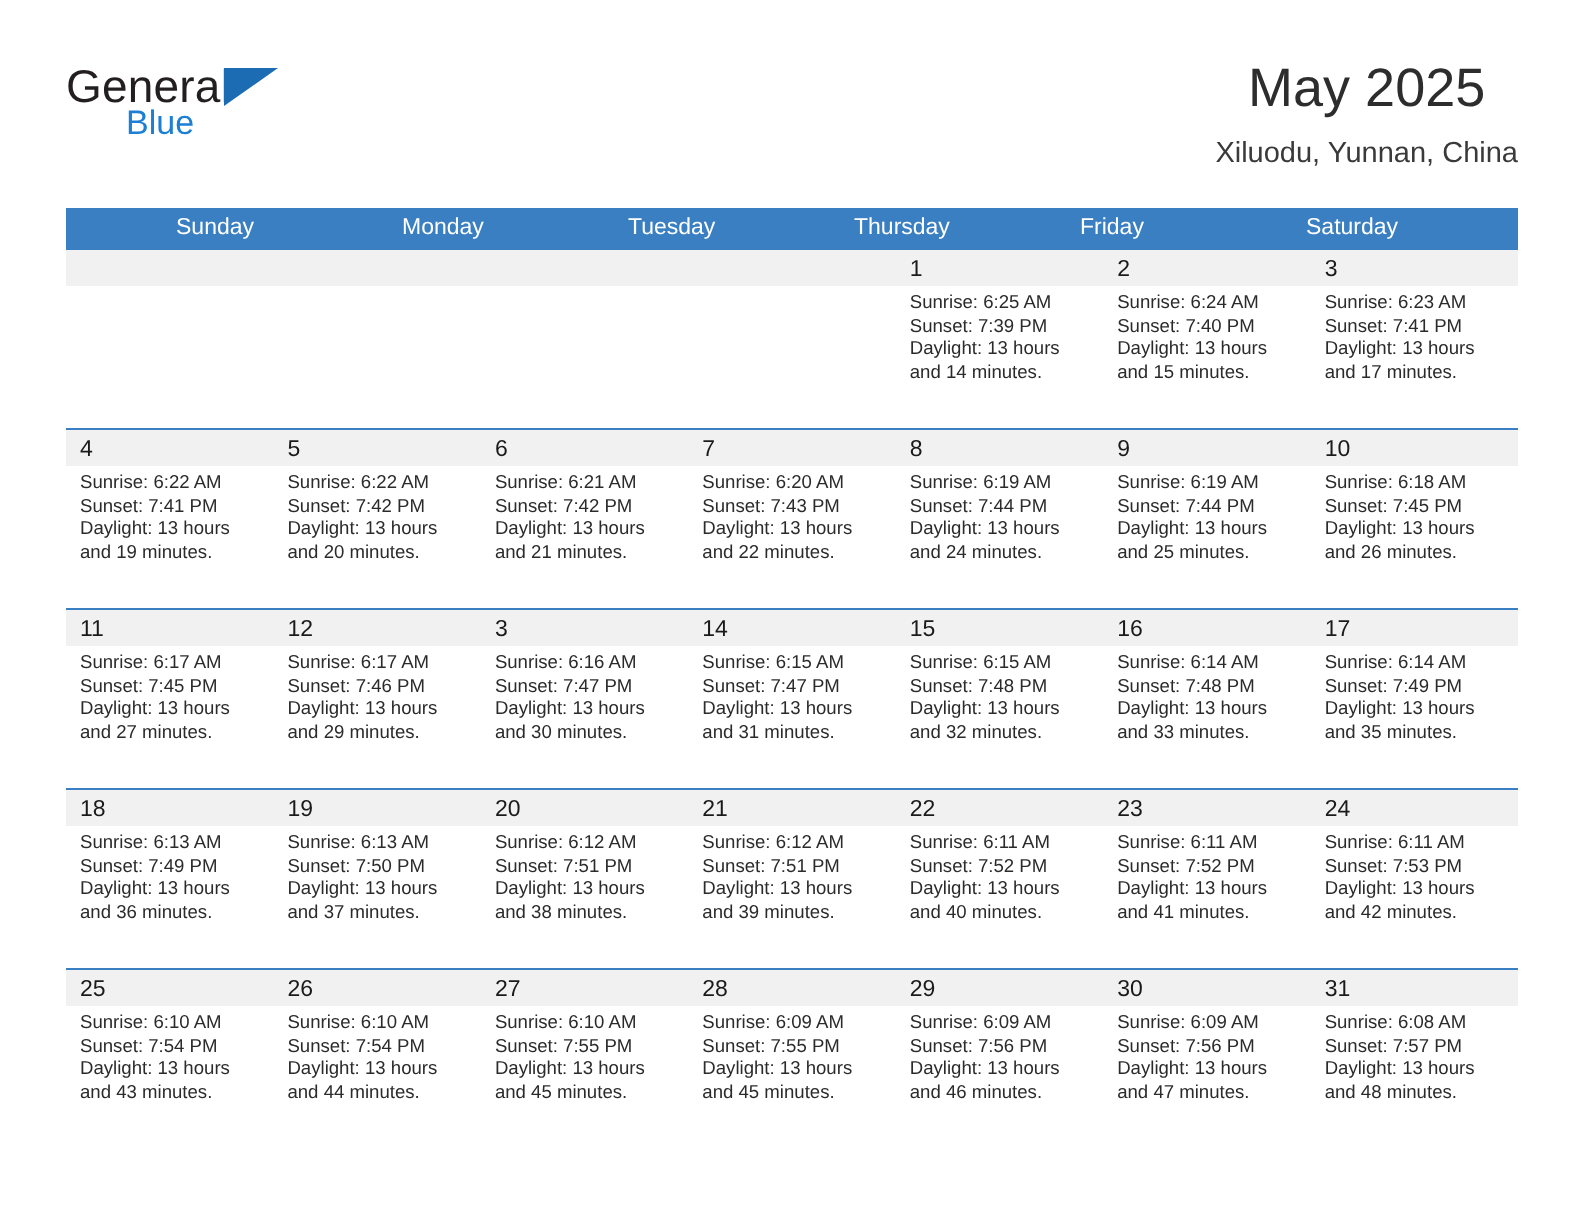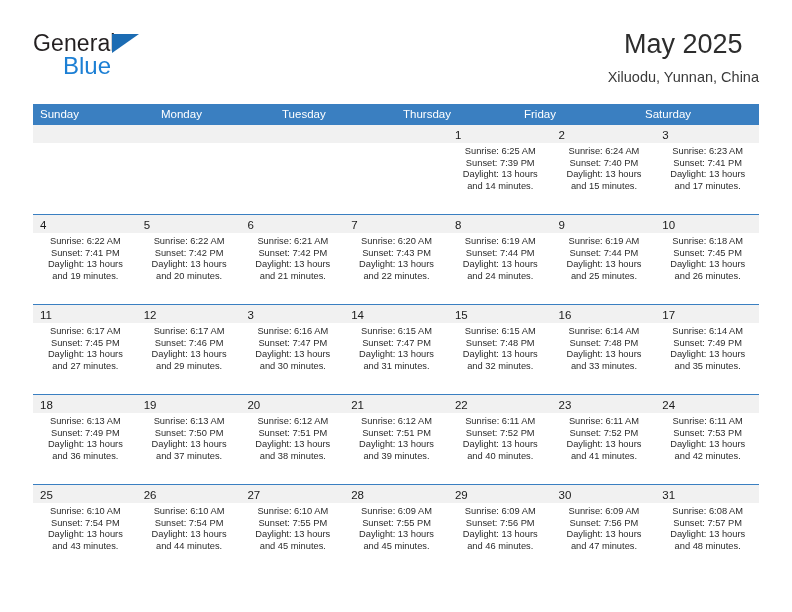--- a/index.html
+++ b/index.html
@@ -52,21 +52,21 @@
     top: 4px;
     width: 0;
     height: 0;
     border-left: 27px solid #1c6cb3;
     border-bottom: 19px solid transparent;
   }
   .brand-blue {
     position: absolute;
     left: 30px;
     top: 22px;
-    font-size: 24px;
+    font-size: 17px;
     color: #1c7fd4;
     font-family: "Liberation Sans", sans-serif;
     text-align: right;
   }
 
   .title-block {
     position: absolute;
     right: 0;
     top: 0;
     text-align: center;
@@ -89,20 +89,21 @@
   .calendar {
     position: absolute;
     left: 33px;
     top: 104px;
     width: 726px;
   }
   .weekdays {
     display: flex;
     background: #3a7fc1;
     height: 21px;
+    padding-left: 48px;
   }
   .weekday {
     flex: 1 1 0;
     color: #ffffff;
     font-size: 11.5px;
     line-height: 21px;
     padding-left: 7px;
     box-sizing: border-box;
     white-space: nowrap;
     overflow: hidden;
@@ -134,21 +135,20 @@
   .daynum {
     font-size: 11.5px;
     line-height: 18px;
     color: #1a1a1a;
   }
   .day-info {
     padding: 3px 6px 0 7px;
     font-size: 9.3px;
     line-height: 11.6px;
     color: #2b2b2b;
-    text-align: center;
   }
   .day-info div {
     white-space: nowrap;
   }
 </style>
 </head>
 <body>
 
 <div class="page">
 

